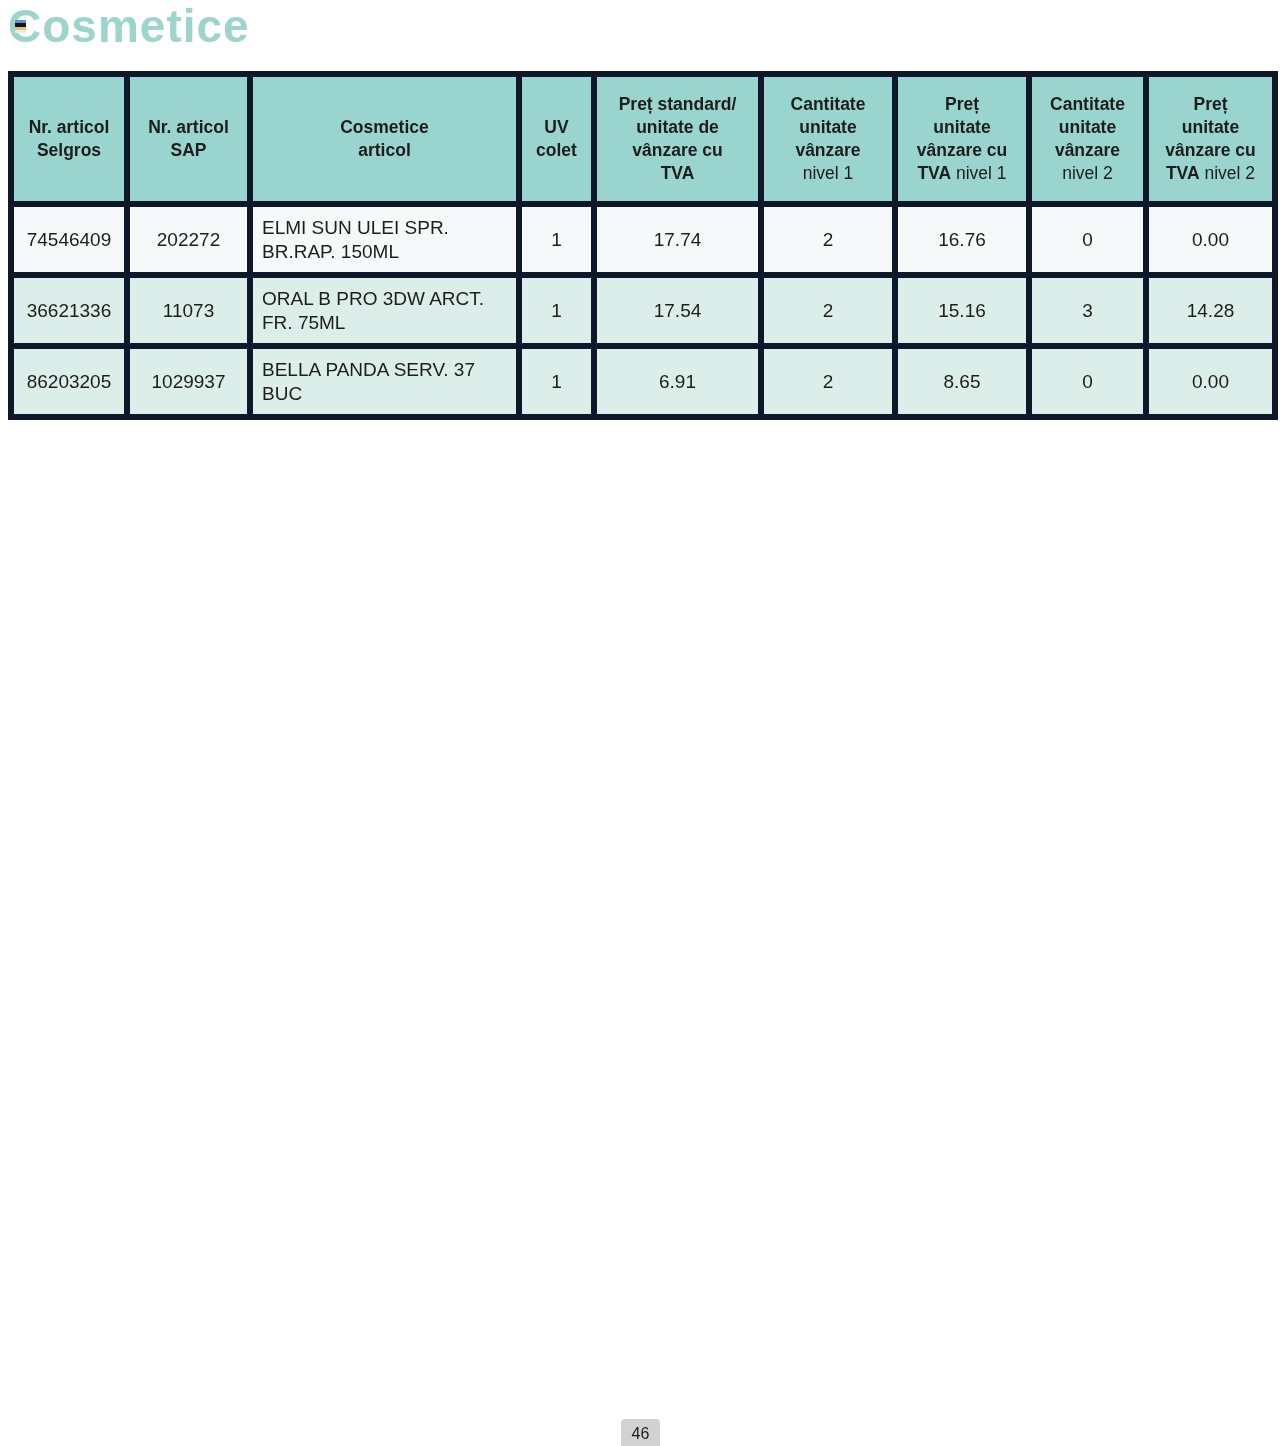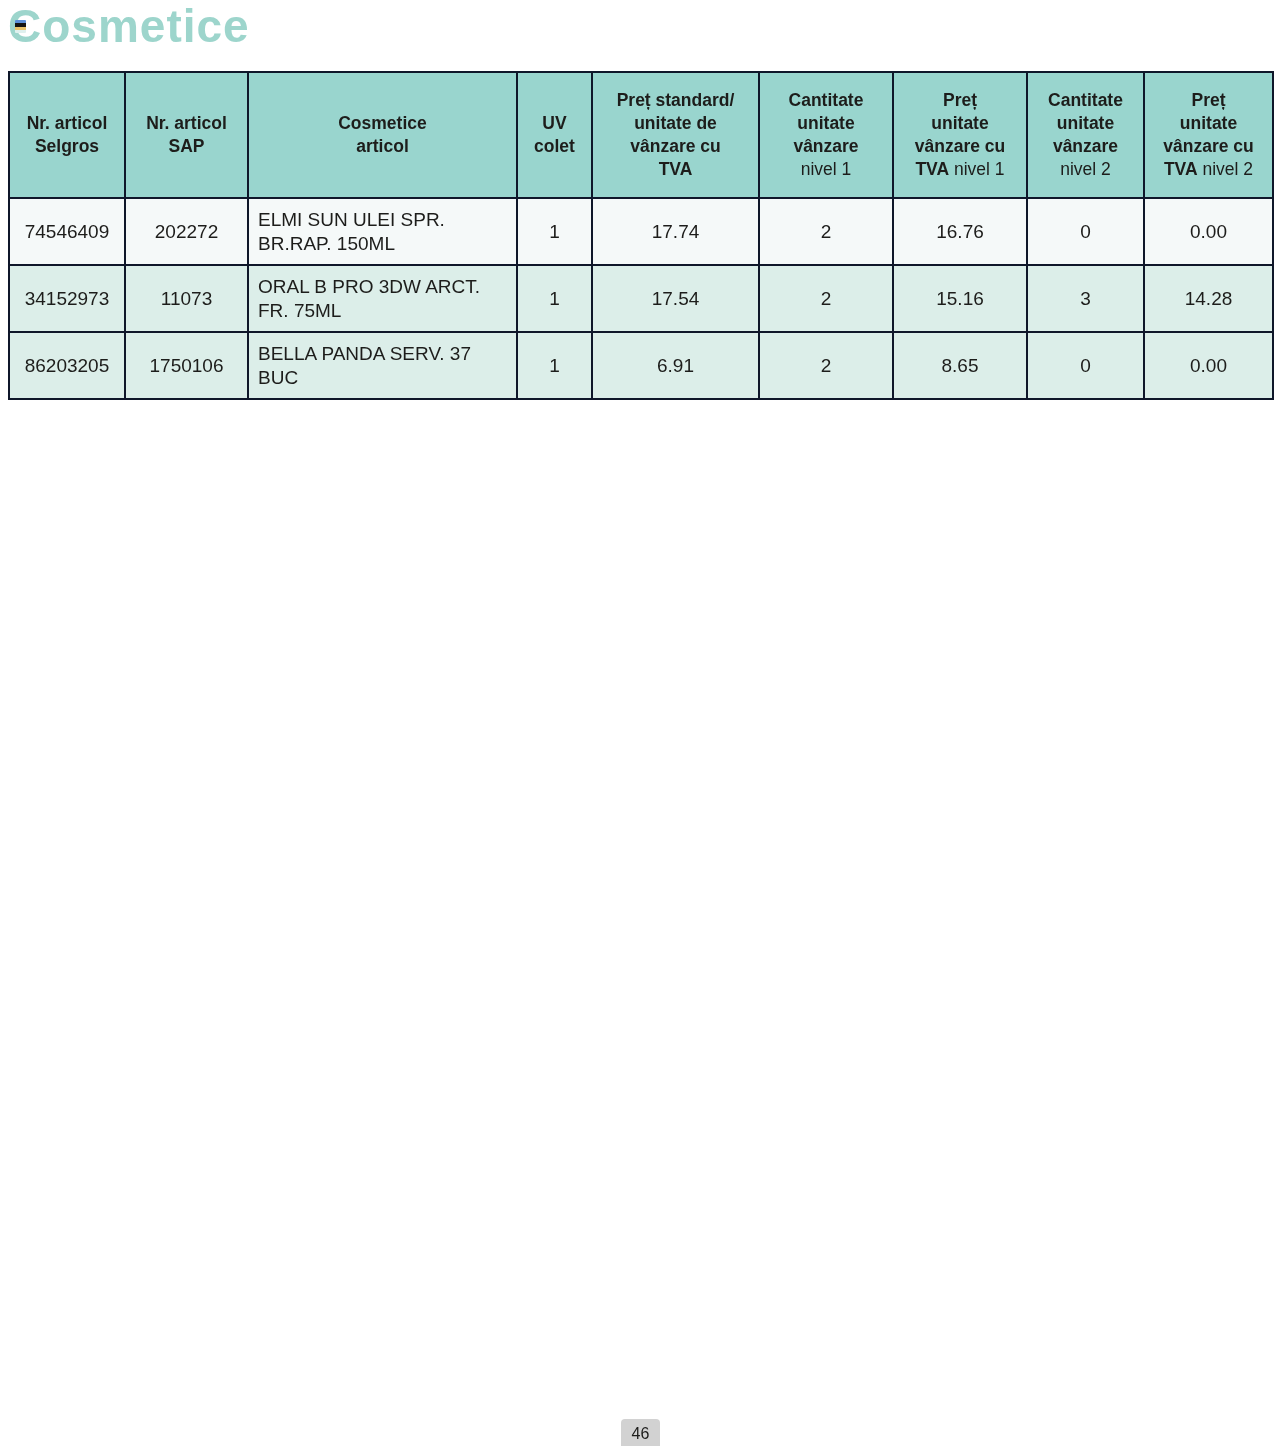--- a/index.html
+++ b/index.html
@@ -54,21 +54,21 @@
   .price-table col.c2 { width: 123px; }
   .price-table col.c3 { width: 269px; }
   .price-table col.c4 { width: 75px; }
   .price-table col.c5 { width: 167px; }
   .price-table col.c6 { width: 134px; }
   .price-table col.c7 { width: 134px; }
   .price-table col.c8 { width: 117px; }
   .price-table col.c9 { width: 129px; }
 
   .price-table th, .price-table td {
-    border: 2px solid #0f172a;
+    border: 6px solid #0f172a;
     text-align: center;
     vertical-align: middle;
     padding: 2px 4px;
     overflow: hidden;
   }
   .price-table thead th {
     background: #99d5ce;
     height: 120px;
     font-size: 17.5px;
     font-weight: bold;
@@ -168,34 +168,34 @@
       <td class="desc">ELMI SUN ULEI SPR.
 BR.RAP. 150ML</td>
       <td>1</td>
       <td>17.74</td>
       <td>2</td>
       <td>16.76</td>
       <td>0</td>
       <td>0.00</td>
     </tr>
     <tr class="row-tint">
-      <td>34152973</td>
+      <td>36621336</td>
       <td>11073</td>
       <td class="desc">ORAL B PRO 3DW ARCT.
 FR. 75ML</td>
       <td>1</td>
       <td>17.54</td>
       <td>2</td>
       <td>15.16</td>
       <td>3</td>
       <td>14.28</td>
     </tr>
     <tr class="row-tint">
       <td>86203205</td>
-      <td>1750106</td>
+      <td>1029937</td>
       <td class="desc">BELLA PANDA SERV. 37
 BUC</td>
       <td>1</td>
       <td>6.91</td>
       <td>2</td>
       <td>8.65</td>
       <td>0</td>
       <td>0.00</td>
     </tr>
   </tbody>

